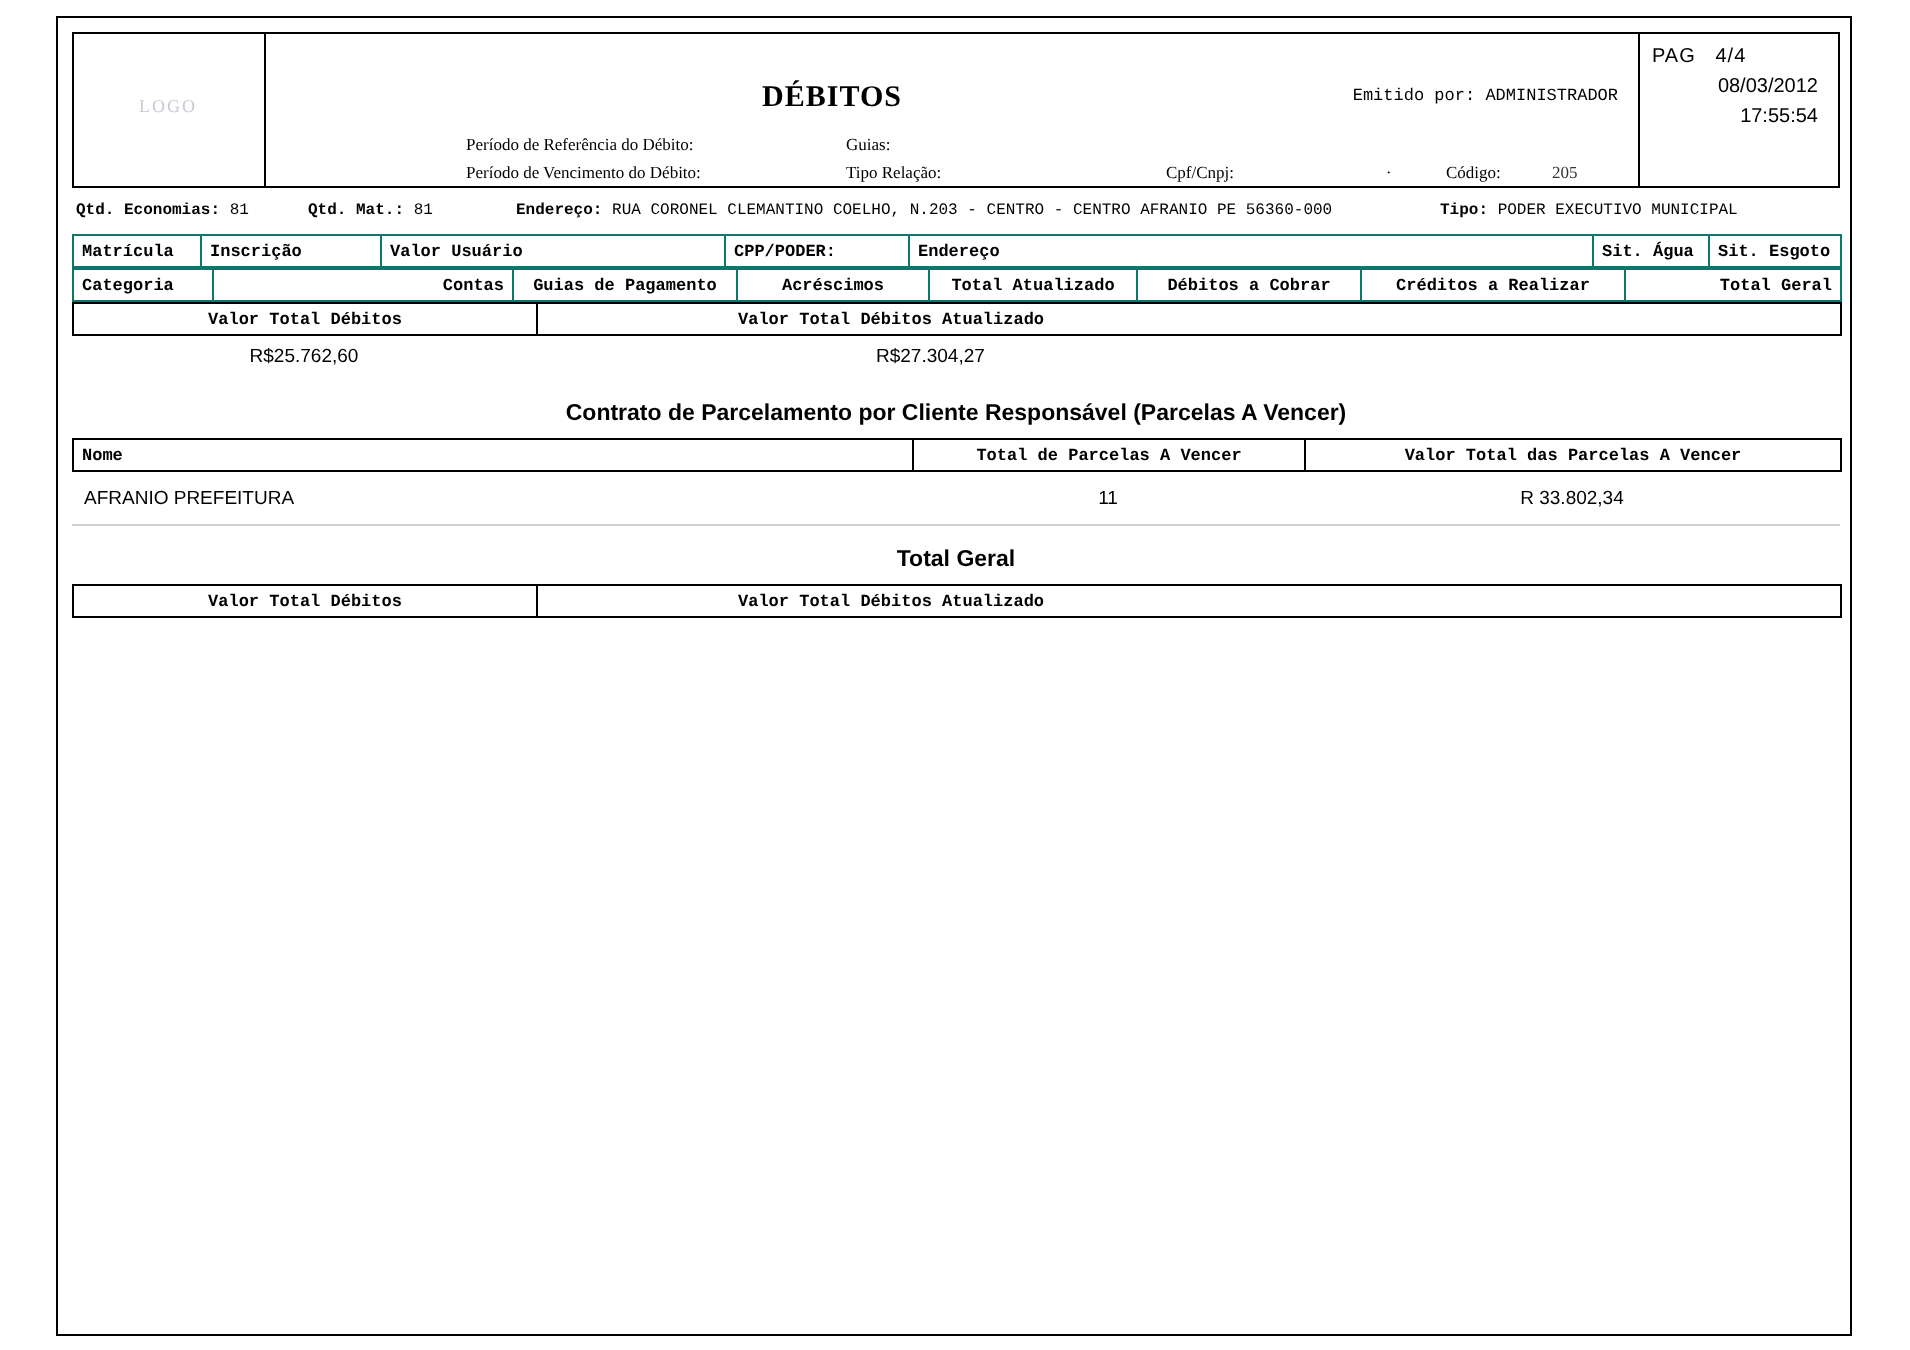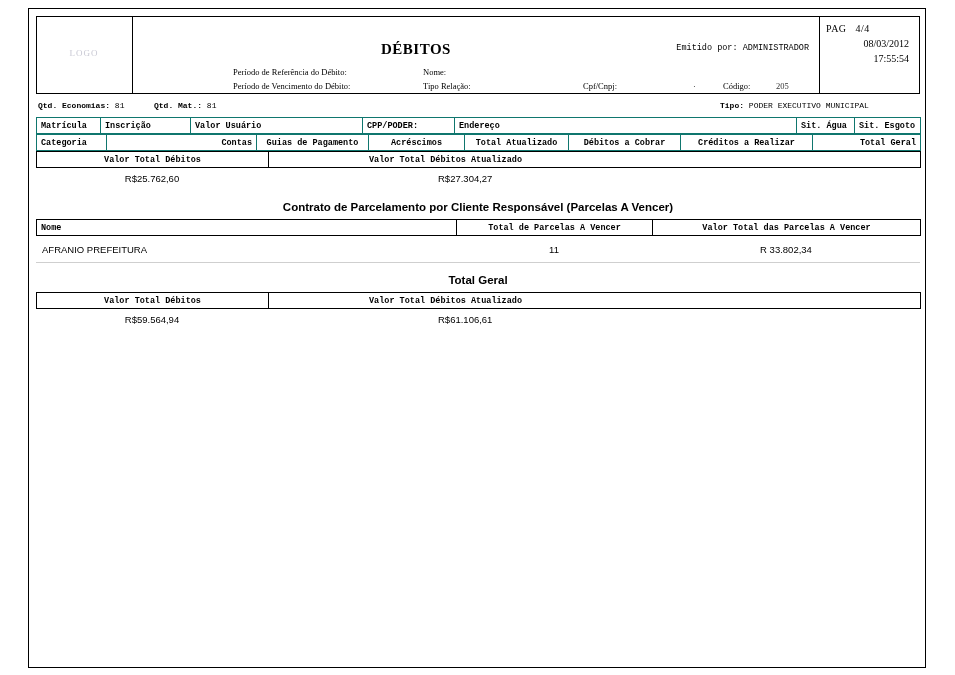--- a/index.html
+++ b/index.html
@@ -111,21 +111,21 @@
   .f-cpf   { position: absolute; left: 450px; }
   .f-cod   { position: absolute; left: 590px; }
   .f-cod-val { color: #333; }
   .dot-mark { position: absolute; left: 560px; }
 
   .pag-box {
     width: 100px;
     border-left: 1px solid #000;
     box-sizing: border-box;
     padding: 4px 6px 0 6px;
-    font-family: Liberation Serif, serif;
+    font-family: Liberation Sans, sans-serif;
     font-size: 10px;
     line-height: 15px;
   }
   .pag-line1 { letter-spacing: 0.5px; }
   .pag-line2 { text-align: right; padding-right: 4px; }
   .pag-line3 { text-align: right; padding-right: 4px; }
 
   
   .summary {
     font-family: "Liberation Mono", monospace;
@@ -238,21 +238,21 @@
           <div class="doc-title">DÉBITOS</div>
 
           <div class="emitted">
             <span>Emitido por:</span>
             <span>ADMINISTRADOR</span>
           </div>
 
           <div class="fields">
             <div class="field-row">
               <span class="f-ref">Período de Referência do Débito:</span>
-              <span class="f-nome">Nome:</span>
+              <span class="f-nome">Guias:</span>
             </div>
             <div class="field-row">
               <span class="f-venc">Período de Vencimento do Débito:</span>
               <span class="f-tipo">Tipo Relação:</span>
               <span class="f-cpf">Cpf/Cnpj:</span>
               <span class="dot-mark">·</span>
               <span class="f-cod">Código:</span>
               <span class="f-cod-val" style="position:absolute; left:643px;">205</span>
             </div>
           </div>
@@ -269,20 +269,24 @@
 
       <div class="summary">
         <span class="s-econ">
           <span class="lbl">Qtd. Economias:</span>
           <span>81</span>
         </span>
         <span class="s-mat">
           <span class="lbl">Qtd. Mat.:</span>
           <span>81</span>
         </span>
+        <span class="s-end">
+          <span class="lbl">Endereço:</span>
+          <span>RUA CORONEL CLEMANTINO COELHO, N.203 - CENTRO - CENTRO AFRANIO PE 56360-000</span>
+        </span>
         <span class="s-tipo">
           <span class="lbl">Tipo:</span>
           <span>PODER EXECUTIVO MUNICIPAL</span>
         </span>
       </div>
 
       <table class="grid">
         <colgroup>
           <col style="width:64px">
           <col style="width:90px">
@@ -394,28 +398,16 @@
           <col style="width:232px">
           <col style="width:652px">
         </colgroup>
         <tbody>
             <tr>
           <td class="hd tright">Valor Total Débitos</td>
           <td class="hd" style="text-align:left; padding-left:100px;">Valor Total Débitos Atualizado</td>
         </tr>
       </tbody>
         </table>
-      <table class="totals">
-        <colgroup>
-          <col style="width:232px">
-          <col style="width:652px">
-        </colgroup>
-        <tbody>
-            <tr class="values-row">
-          <td>R$59.564,94</td>
-          <td style="text-align:left; padding-left:170px;">R$61.106,61</td>
-        </tr>
-      </tbody>
-        </table>
 
     </div>
   </div>
 </div>
 
 </body></html>

